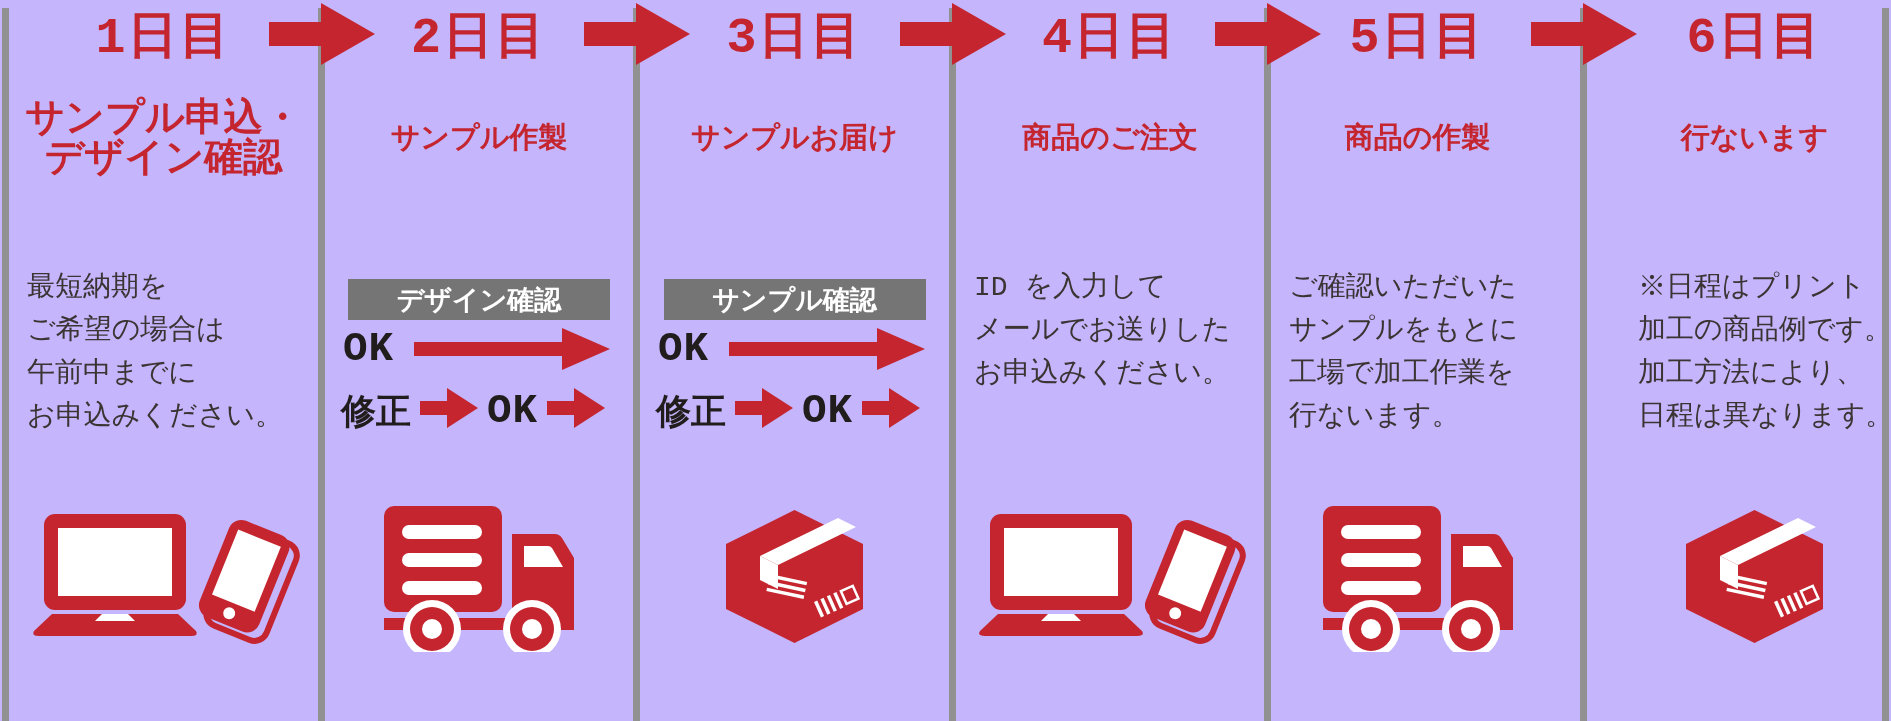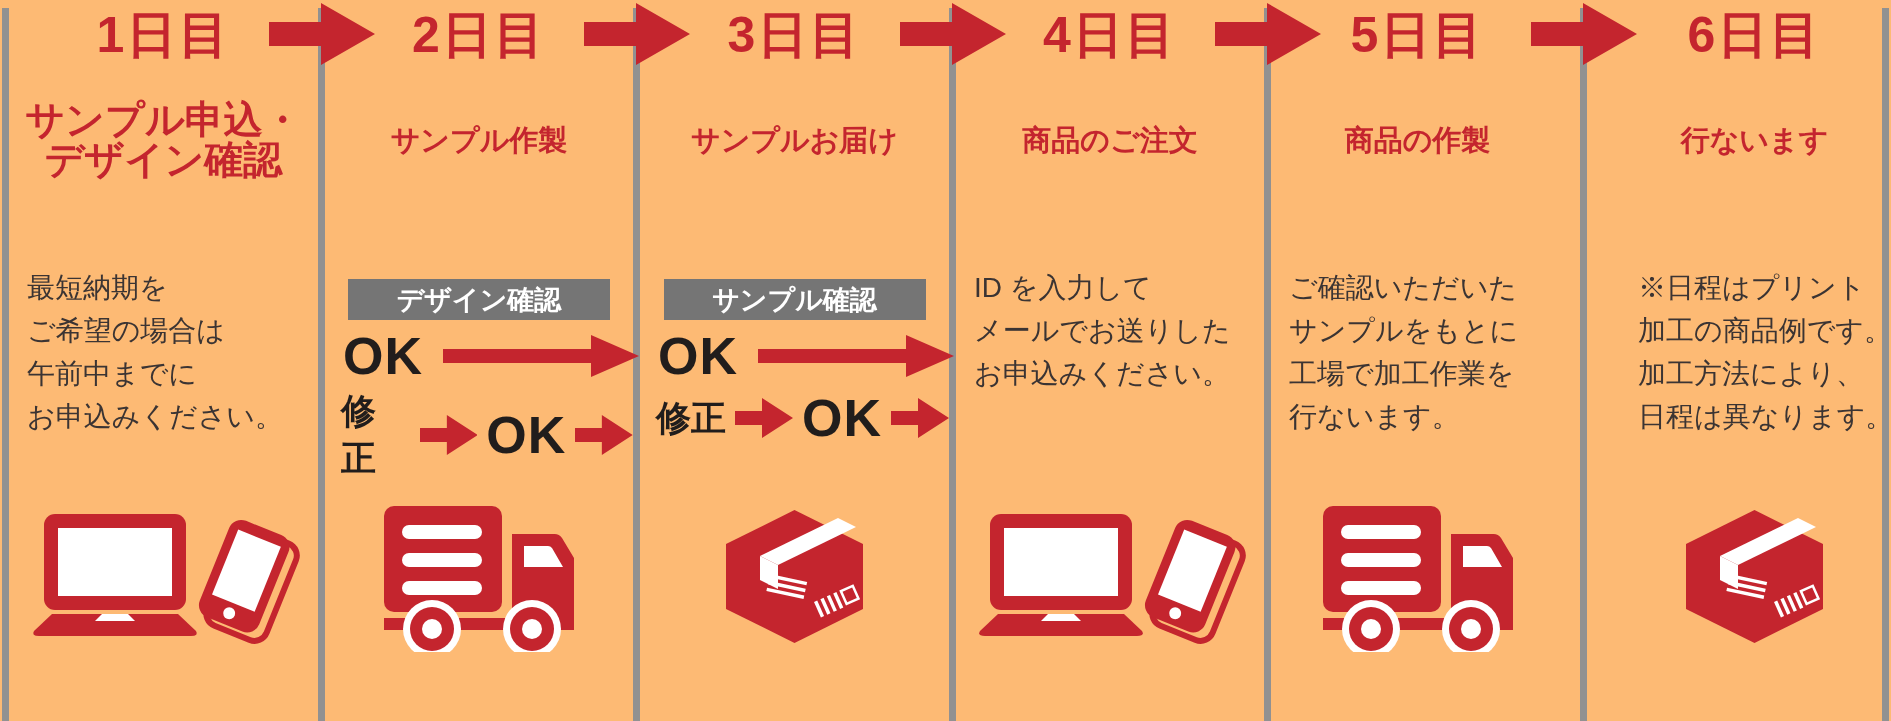--- a/index.html
+++ b/index.html
@@ -1,35 +1,35 @@
 <!DOCTYPE html>
 <html><head>
 <meta charset="utf-8">
 <style>
   html,body{margin:0;padding:0;background:#fff;}
-  .canvas{position:relative;width:1891px;height:721px;background:#fdba74;overflow:hidden;
-          font-family:Liberation Sans, sans-serif;}
+  .canvas{position:relative;width:1891px;height:721px;background:#c4b5fd;overflow:hidden;
+          font-family:Liberation Mono, monospace;}
   .vbar{position:absolute;top:8px;bottom:0;width:7px;background:#919191;}
   .col{position:absolute;top:0;height:100%;}
   .day{position:absolute;top:2px;left:0;right:0;text-align:center;
        font-size:50px;font-weight:bold;color:#c4252e;letter-spacing:2px;}
   .top-arrow{position:absolute;top:3px;width:106px;height:62px;}
   .title{position:absolute;top:96px;left:0;right:0;height:88px;display:flex;flex-direction:column;
          align-items:center;justify-content:center;color:#c4252e;font-weight:bold;
          font-size:29px;line-height:40px;white-space:nowrap;}
   .title.two-line{font-size:39px;}
   .body-text{position:absolute;top:266px;left:18px;right:2px;color:#3b3433;
              font-size:28px;line-height:43px;white-space:nowrap;}
   .body-text span{display:block;}
   .badge{position:absolute;top:279px;left:50%;transform:translateX(-50%);width:262px;height:41px;
          background:#757575;color:#ffffff;font-weight:bold;font-size:27px;
          display:flex;align-items:center;justify-content:center;white-space:nowrap;}
   .flow-ok{position:absolute;top:326px;left:18px;display:flex;align-items:center;gap:20px;}
-  .flow-fix{position:absolute;top:388px;left:16px;display:flex;align-items:center;gap:9px;}
-  .ok-text{font-size:52px;font-weight:bold;color:#211d1c;letter-spacing:1px;}
+  .flow-fix{position:absolute;top:388px;left:16px;display:flex;gap:9px;}
+  .ok-text{font-size:41px;font-weight:bold;color:#211d1c;letter-spacing:1px;}
   .fix-text{font-size:35px;font-weight:bold;color:#211d1c;}
   .icon-area{position:absolute;top:500px;left:0;right:0;height:155px;
              display:flex;align-items:center;justify-content:center;}
   .red-fill{fill:#c4252e;}
   svg{display:block;}
 </style>
 </head>
 <body>
 
 <div class="canvas">

